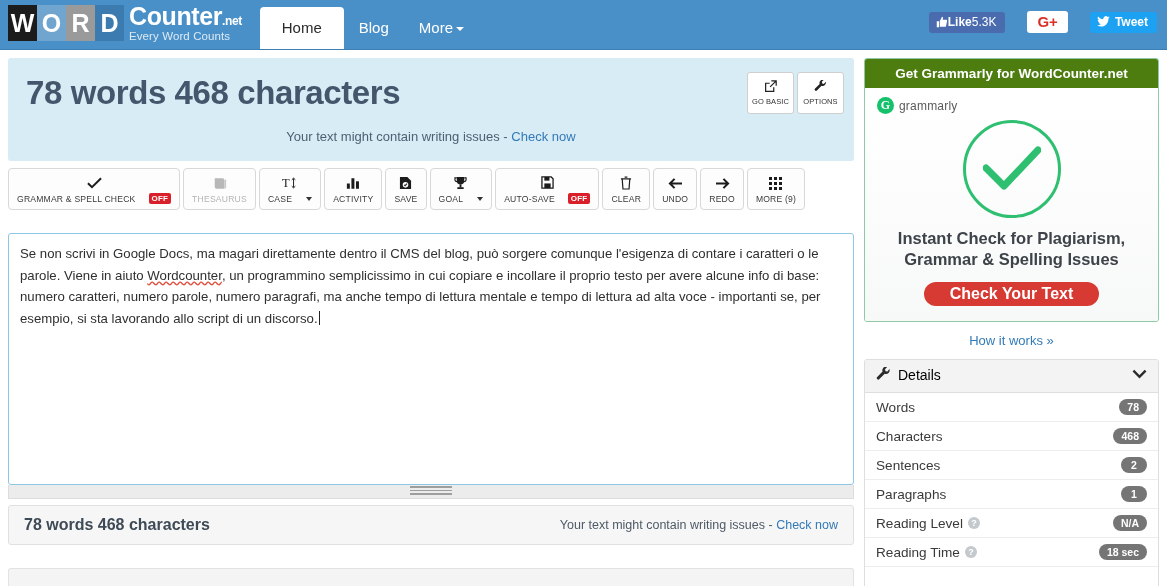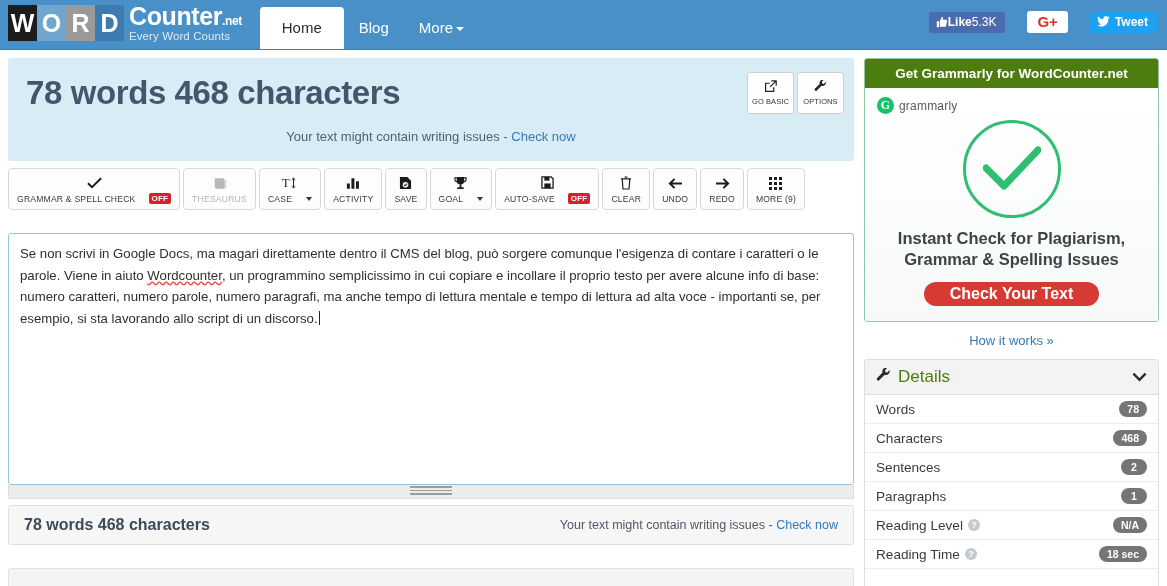--- a/index.html
+++ b/index.html
@@ -374,23 +374,22 @@
     border: 1px solid #dedede;
     border-radius: 3px;
     background: #fff;
     overflow: hidden;
   }
   .details-head {
     background: #f3f3f3;
     border-bottom: 1px solid #dedede;
     padding: 7px 11px;
     display: flex;
-    align-items: center;
-    font-size: 17px;
-    color: #4d7c0f;
+    font-size: 14px;
+    color: #000000;
     cursor: pointer;
   }
   .details-head .wrench { margin-right: 7px; font-size: 14px; }
   .details-head .chev { margin-left: auto; font-size: 13px; color: #3c3c3c; }
   .det-row {
     display: flex;
     align-items: center;
     padding: 5px 11px;
     border-bottom: 1px solid #ededed;
     height: 29px;

